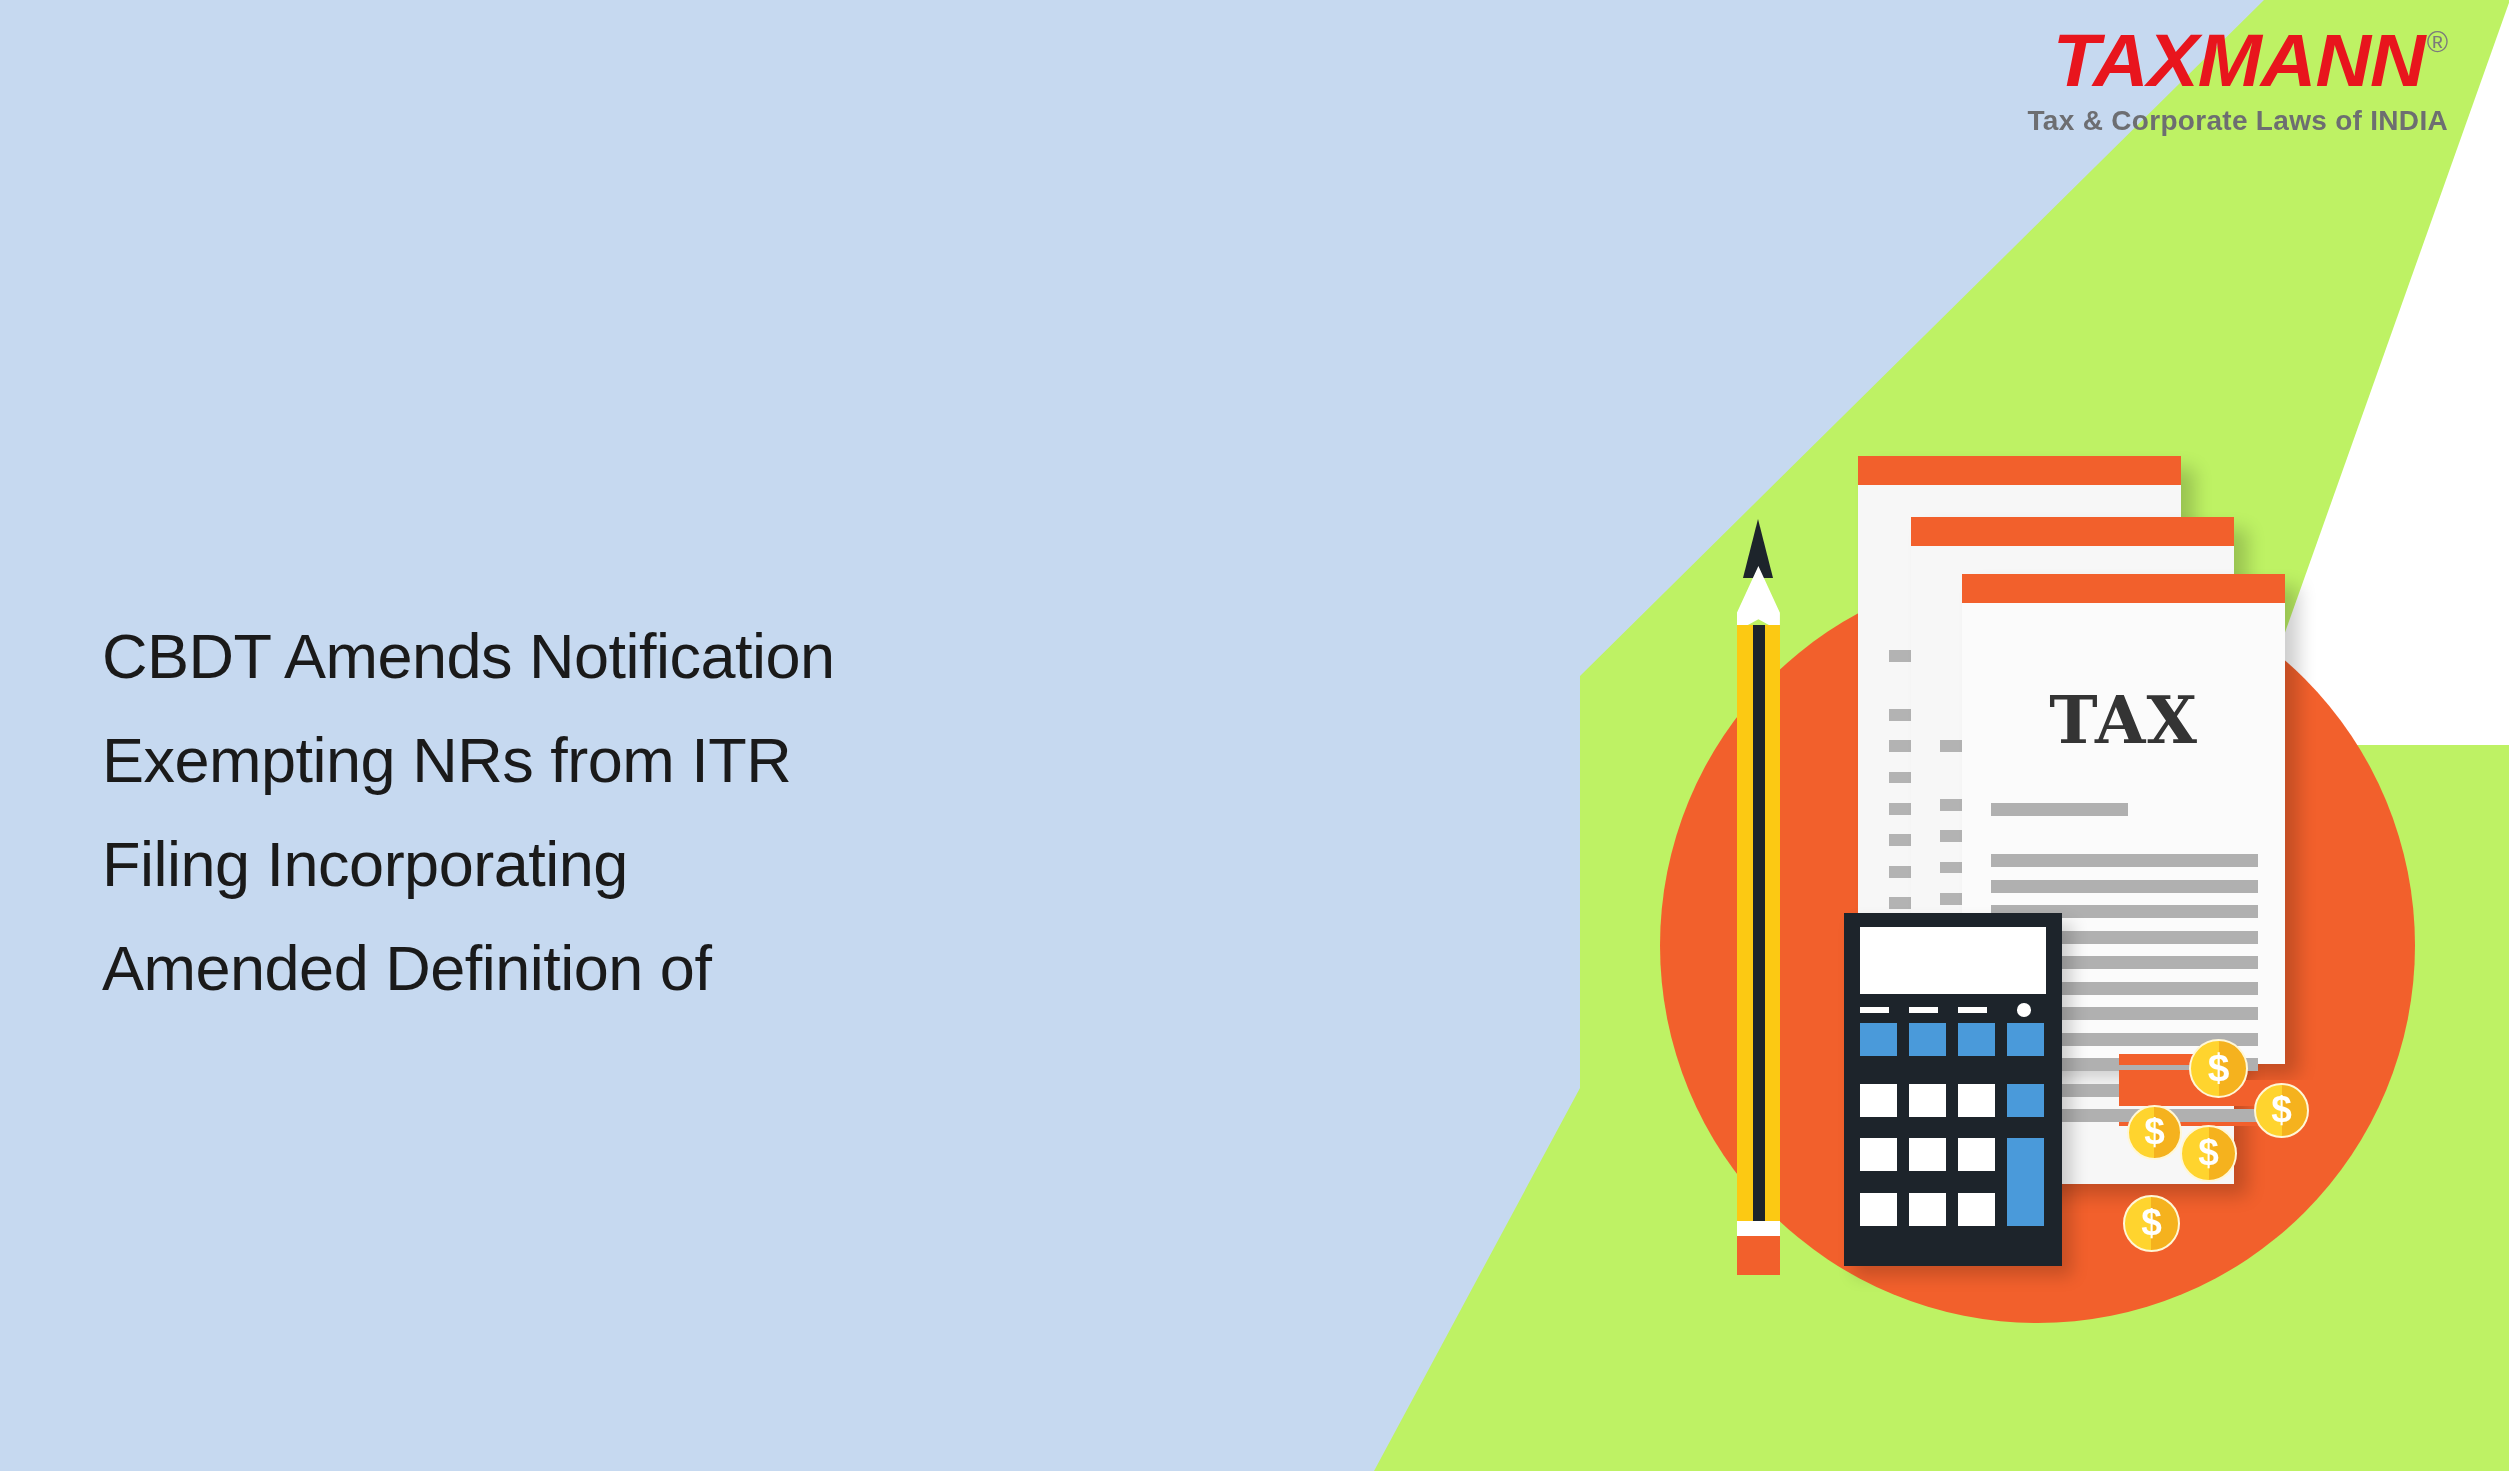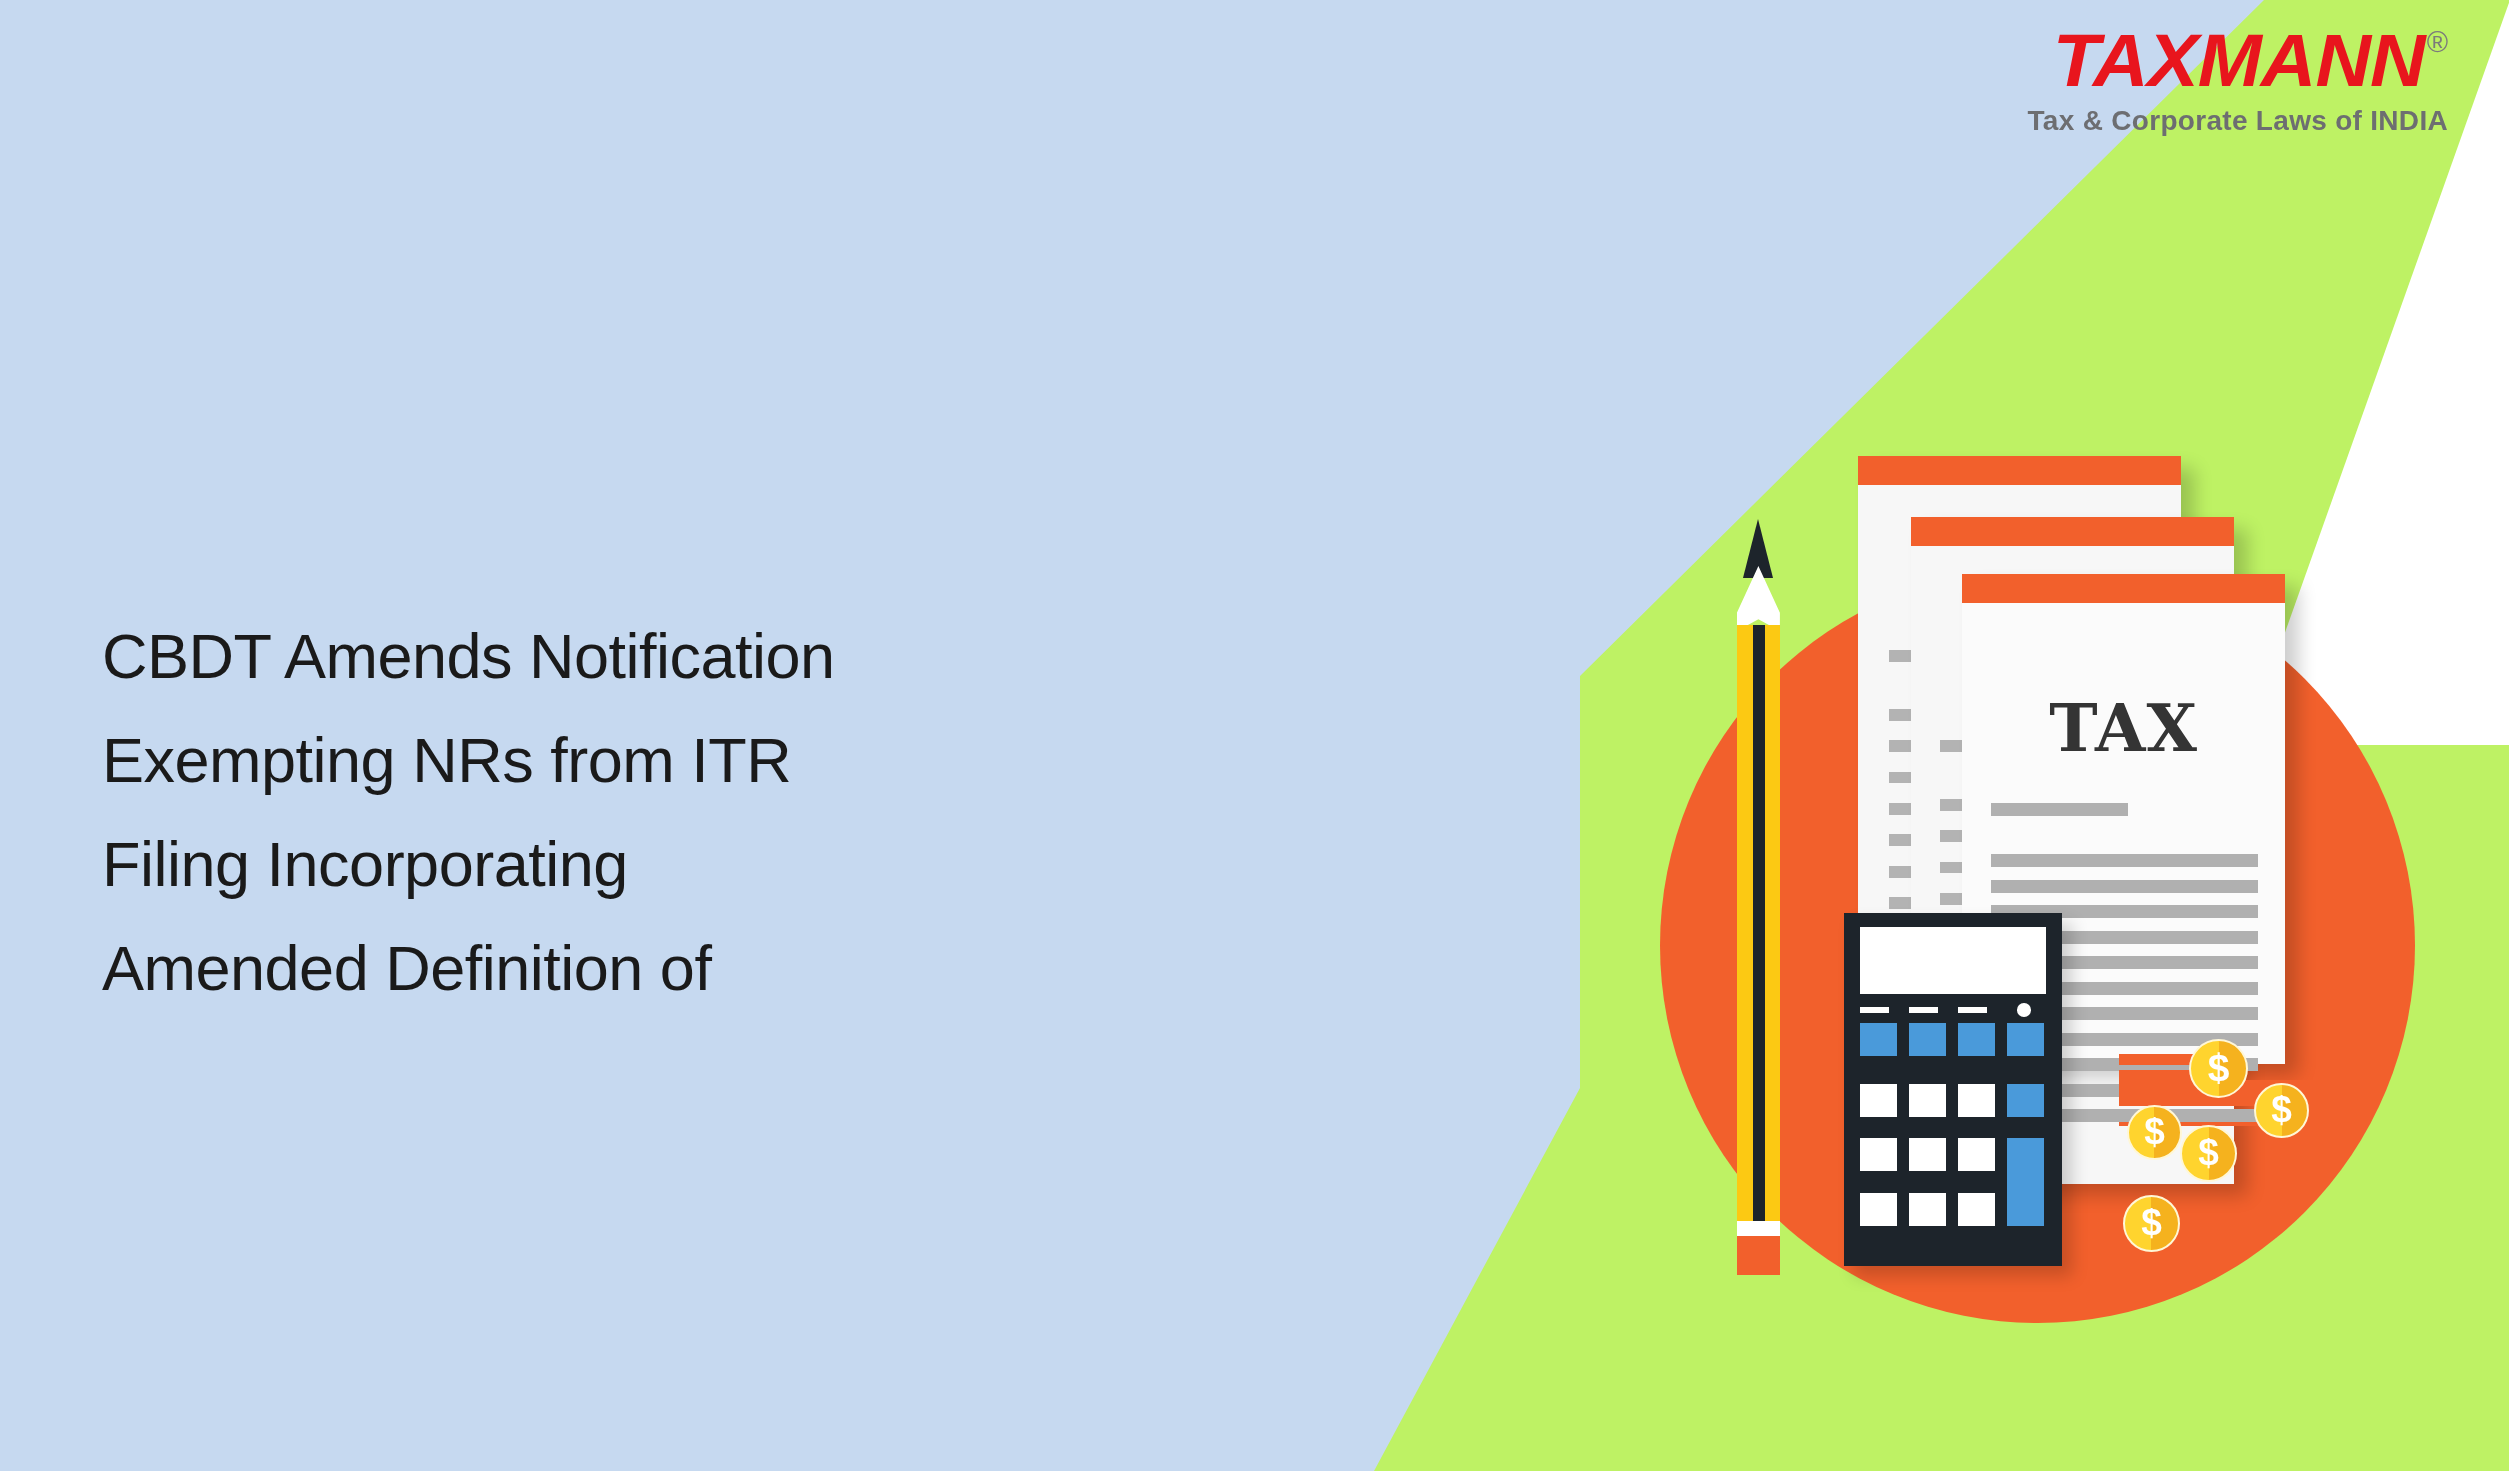--- a/index.html
+++ b/index.html
@@ -130,21 +130,21 @@
   .dashcol { position: absolute; width: 29px; }
   .dash {
     width: 29px; height: 11.8px;
     background: #b3b3b3;
     margin-bottom: 19.6px;
   }
   .dash.sp { margin-bottom: 47px; }
 
   .tax-word {
     position: absolute;
-    left: 0; top: 116px;
+    left: 0; top: 108px;
     width: 100%;
     text-align: center;
     font-family: "DejaVu Serif", serif;
     font-weight: bold;
     font-size: 65px;
     letter-spacing: 1px;
     color: #343434;
   }
   .tline {
     position: absolute;

